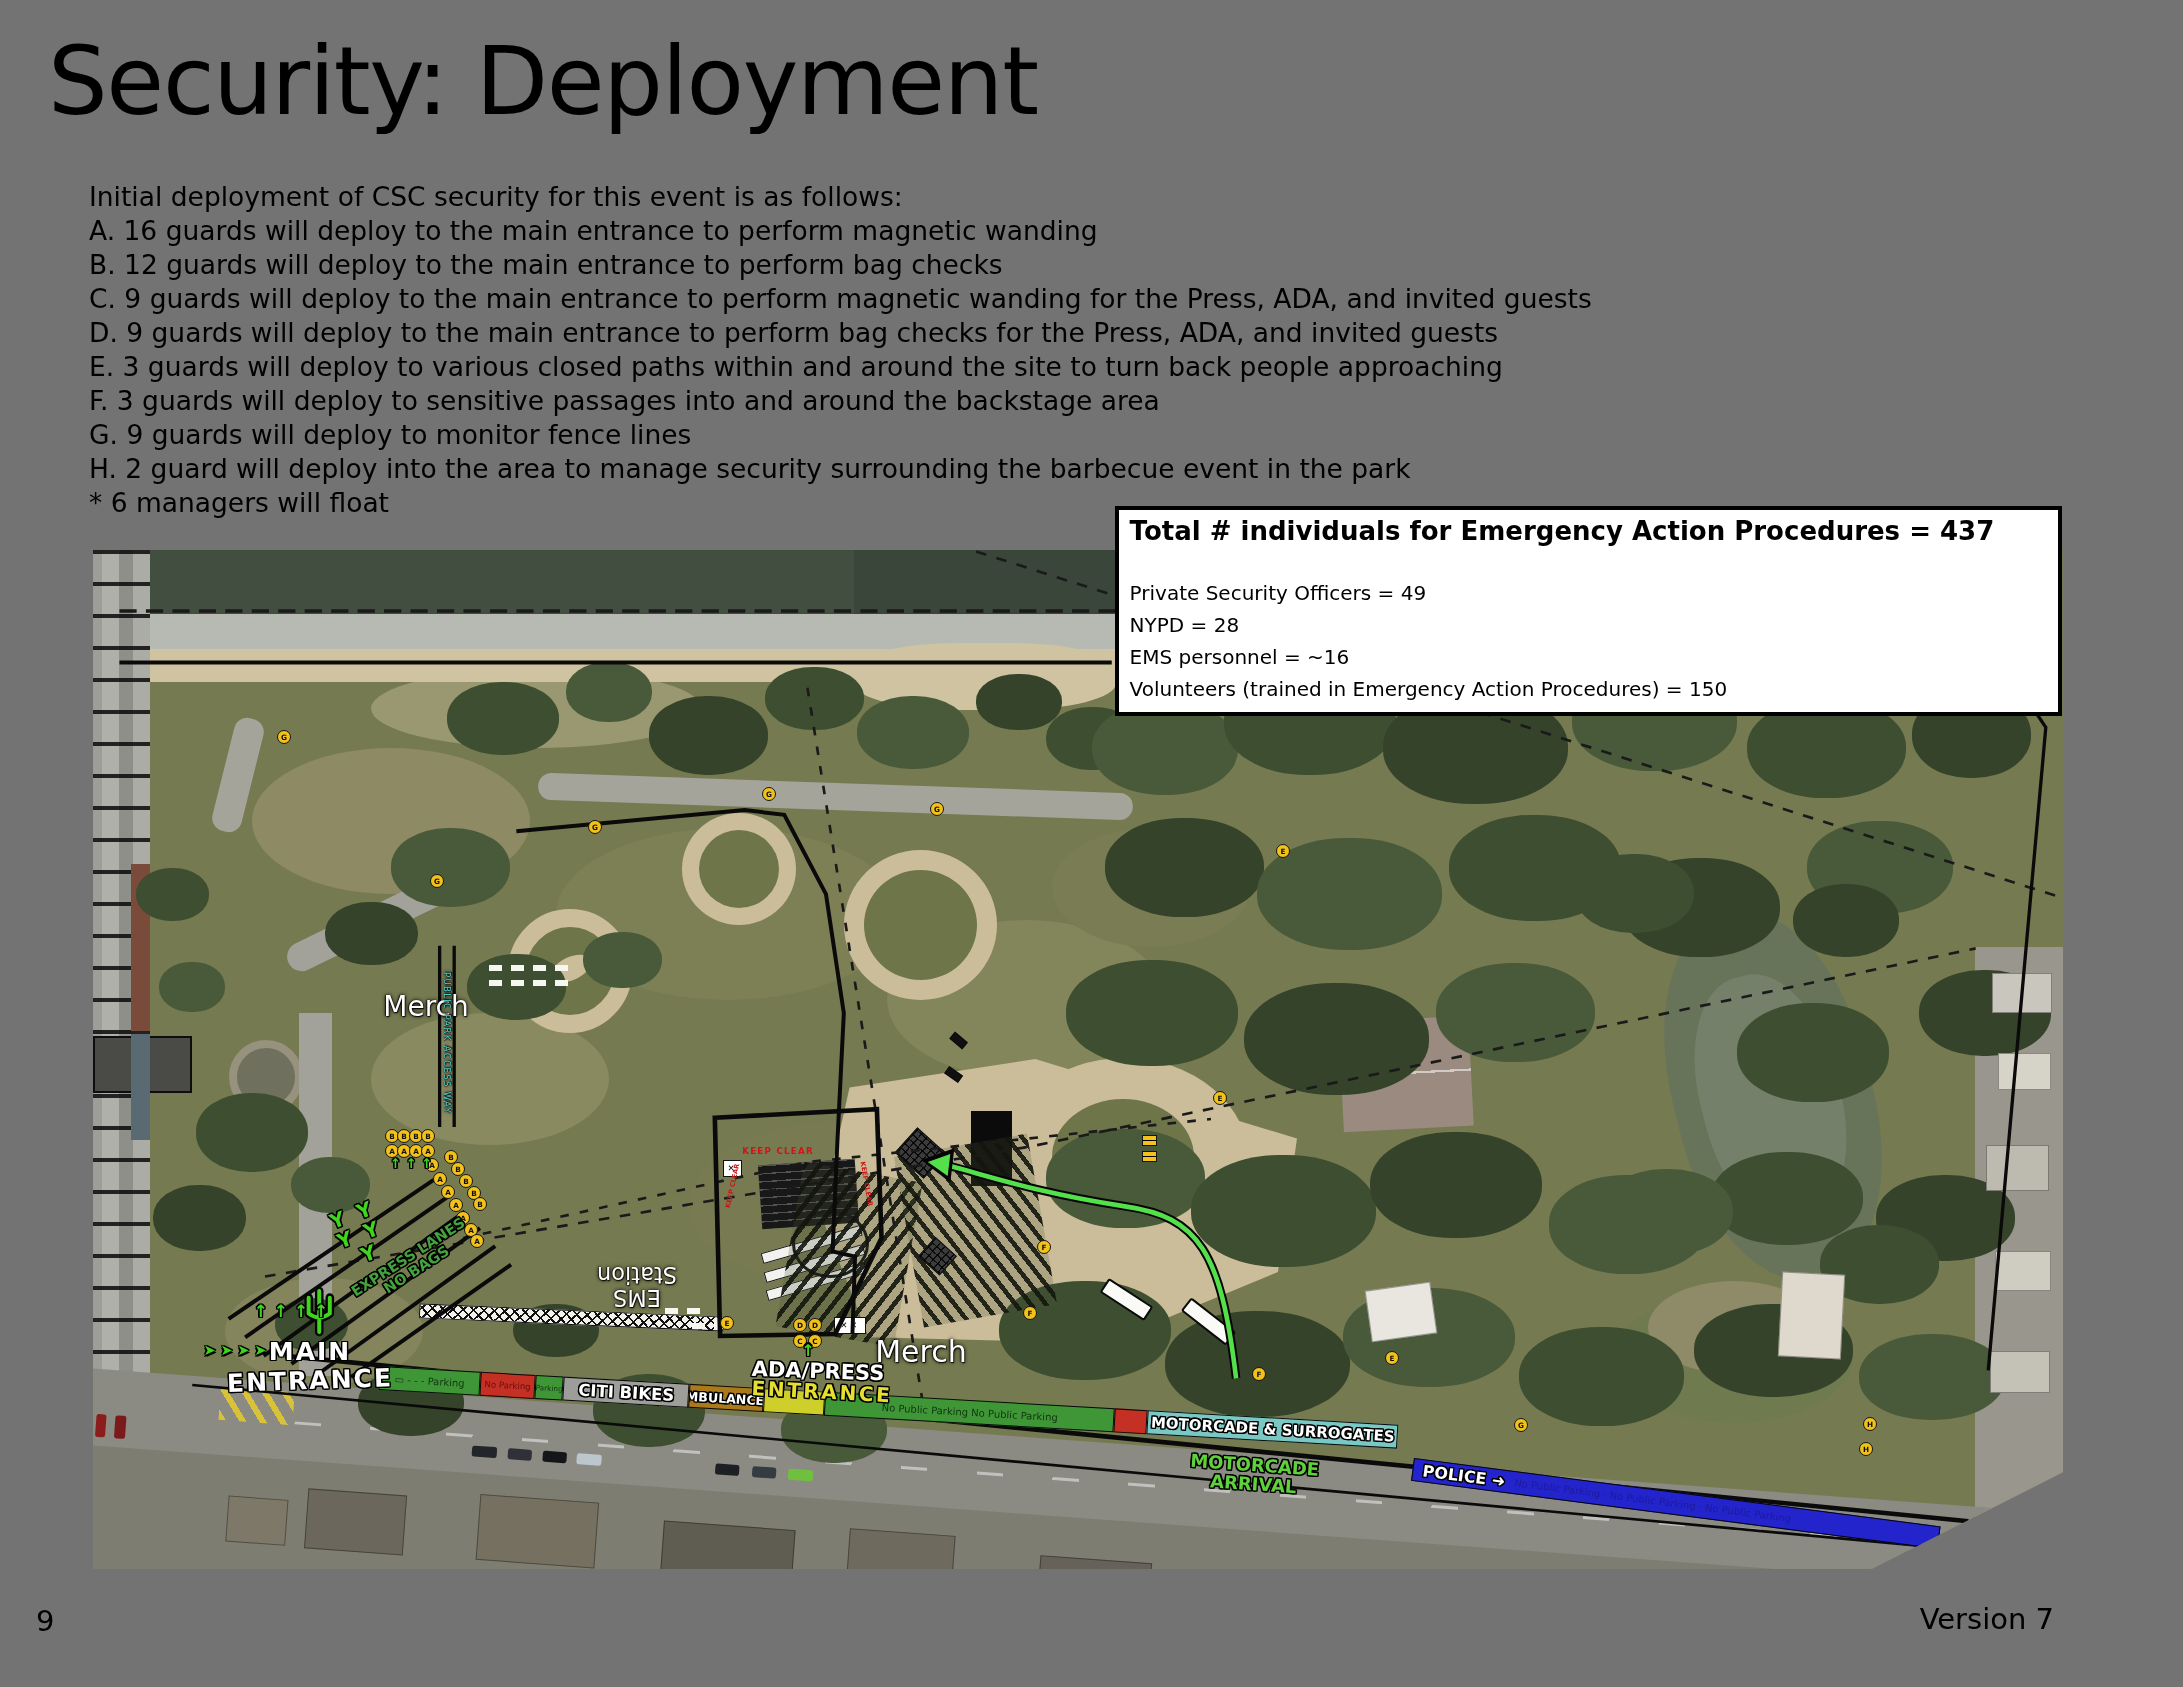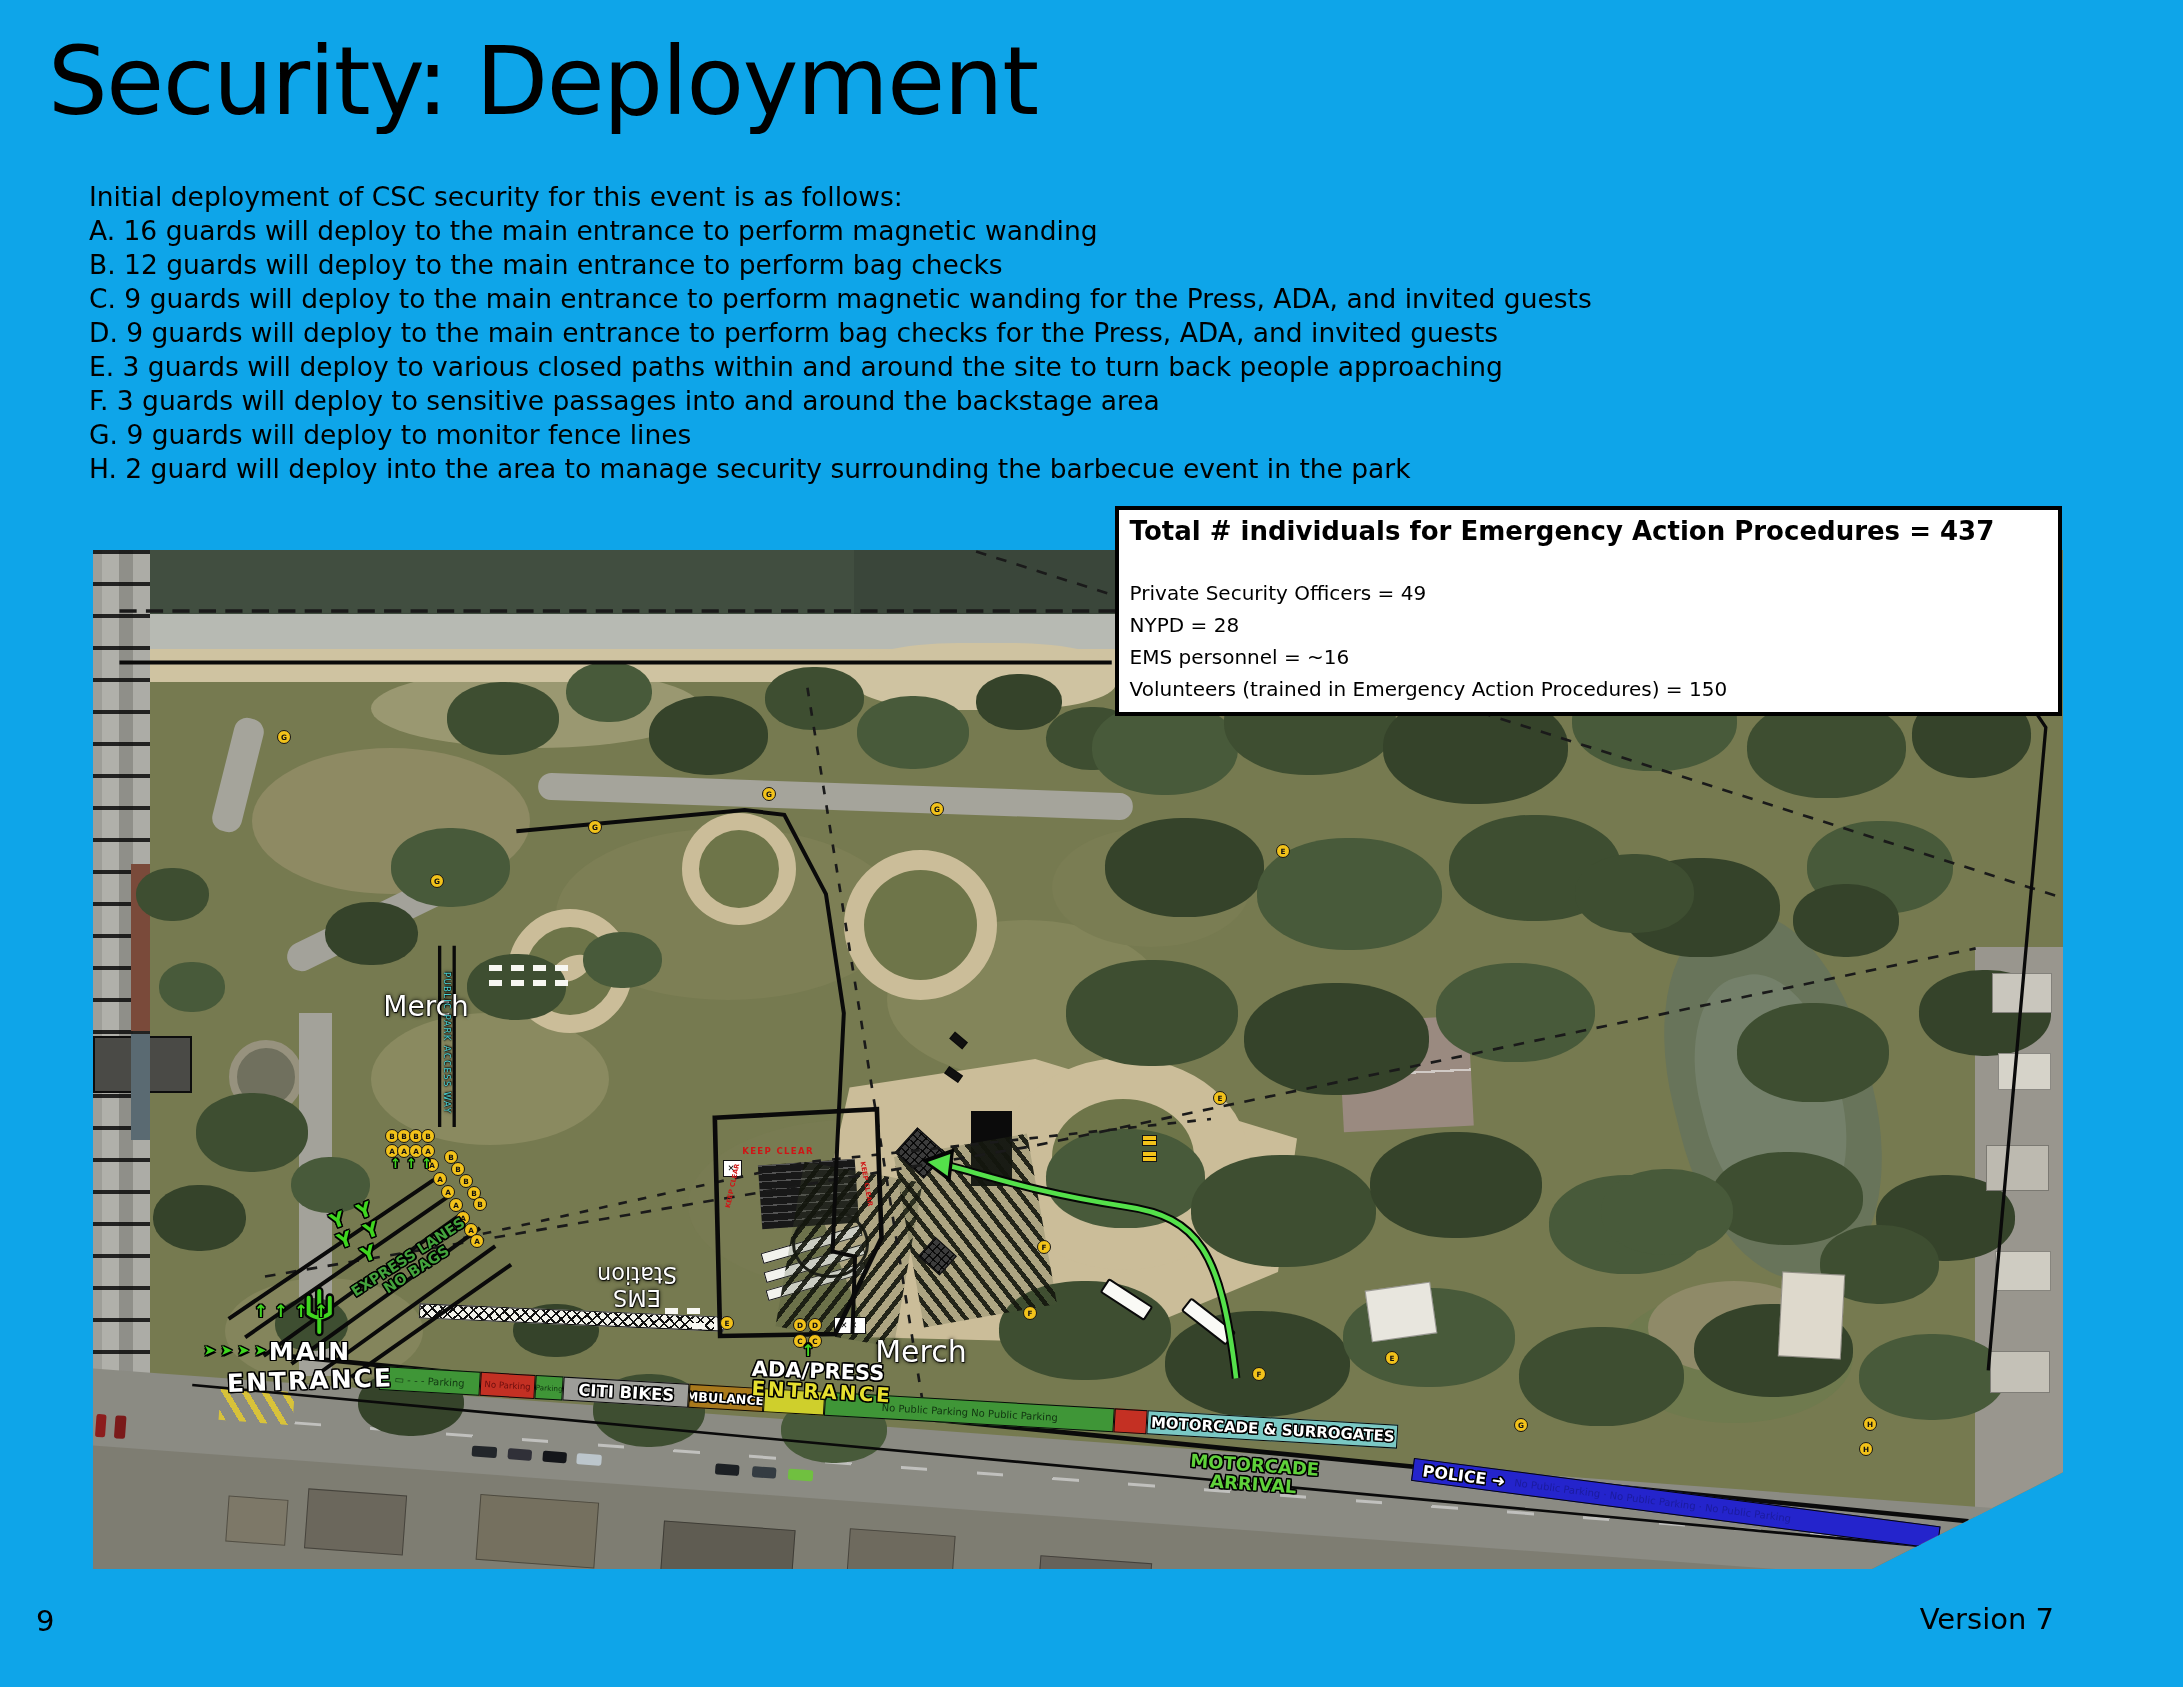--- a/index.html
+++ b/index.html
@@ -1,16 +1,16 @@
 <!DOCTYPE html>
 <html style="font-size:10.6px"><head>
 <meta charset="utf-8">
 <style>
   html,body{margin:0;padding:0;background:#ffffff;}
-  .page{position:relative;width:2183px;height:1687px;background:#0ea5e9;overflow:hidden;
+  .page{position:relative;width:2183px;height:1687px;background:#737373;overflow:hidden;
         font-family:"DejaVu Sans","Liberation Sans",sans-serif;color:#000;}
   .title{position:absolute;left:48px;top:26.5px;font-size:94px;letter-spacing:-1.3px;white-space:nowrap;}
   .deploy{position:absolute;left:89px;top:180px;font-size:26.5px;line-height:34px;white-space:nowrap;}
   .infobox{position:absolute;left:1115px;top:506px;width:947px;height:210px;background:#ffffff;
            border:4px solid #000;box-sizing:border-box;padding:5.3px 10.6px;z-index:30;}
   .infobox .ib-title{font-size:26px;font-weight:bold;line-height:32px;white-space:nowrap;}
   .infobox .ib-line{font-size:20px;line-height:32px;white-space:nowrap;}
   .ib-gap{height:30px;}
   .footer-num{position:absolute;left:36px;top:1604px;font-size:29px;}
   .footer-ver{position:absolute;right:129px;top:1602px;font-size:29px;}
@@ -97,20 +97,21 @@
   <div class="deploy" id="deploy-list">
       <div>Initial deployment of CSC security for this event is as follows:</div>
       <div>A. 16 guards will deploy to the main entrance to perform magnetic wanding</div>
       <div>B. 12 guards will deploy to the main entrance to perform bag checks</div>
       <div>C. 9 guards will deploy to the main entrance to perform magnetic wanding for the Press, ADA, and invited guests</div>
       <div>D. 9 guards will deploy to the main entrance to perform bag checks for the Press, ADA, and invited guests</div>
       <div>E. 3 guards will deploy to various closed paths within and around the site to turn back people approaching</div>
       <div>F. 3 guards will deploy to sensitive passages into and around the backstage area</div>
       <div>G. 9 guards will deploy to monitor fence lines</div>
       <div>H. 2 guard will deploy into the area to manage security surrounding the barbecue event in the park</div>
+      <div>*  6 managers will float</div>
     </div>
 
   <div class="map" id="map">
 
     <div id="patches">
         <div class="patch" style="left: 159px; top: 198px; width: 278px; height: 146px; background: rgb(142, 138, 99);"></div>
         <div class="patch" style="left: 463px; top: 278px; width: 344px; height: 172px; background: rgb(125, 127, 85);"></div>
         <div class="patch" style="left: 794px; top: 370px; width: 278px; height: 159px; background: rgb(131, 133, 90);"></div>
         <div class="patch" style="left: 278px; top: 463px; width: 238px; height: 132px; background: rgb(138, 138, 96);"></div>
         <div class="patch" style="left: 595px; top: 569px; width: 344px; height: 172px; background: rgb(120, 123, 82);"></div>

